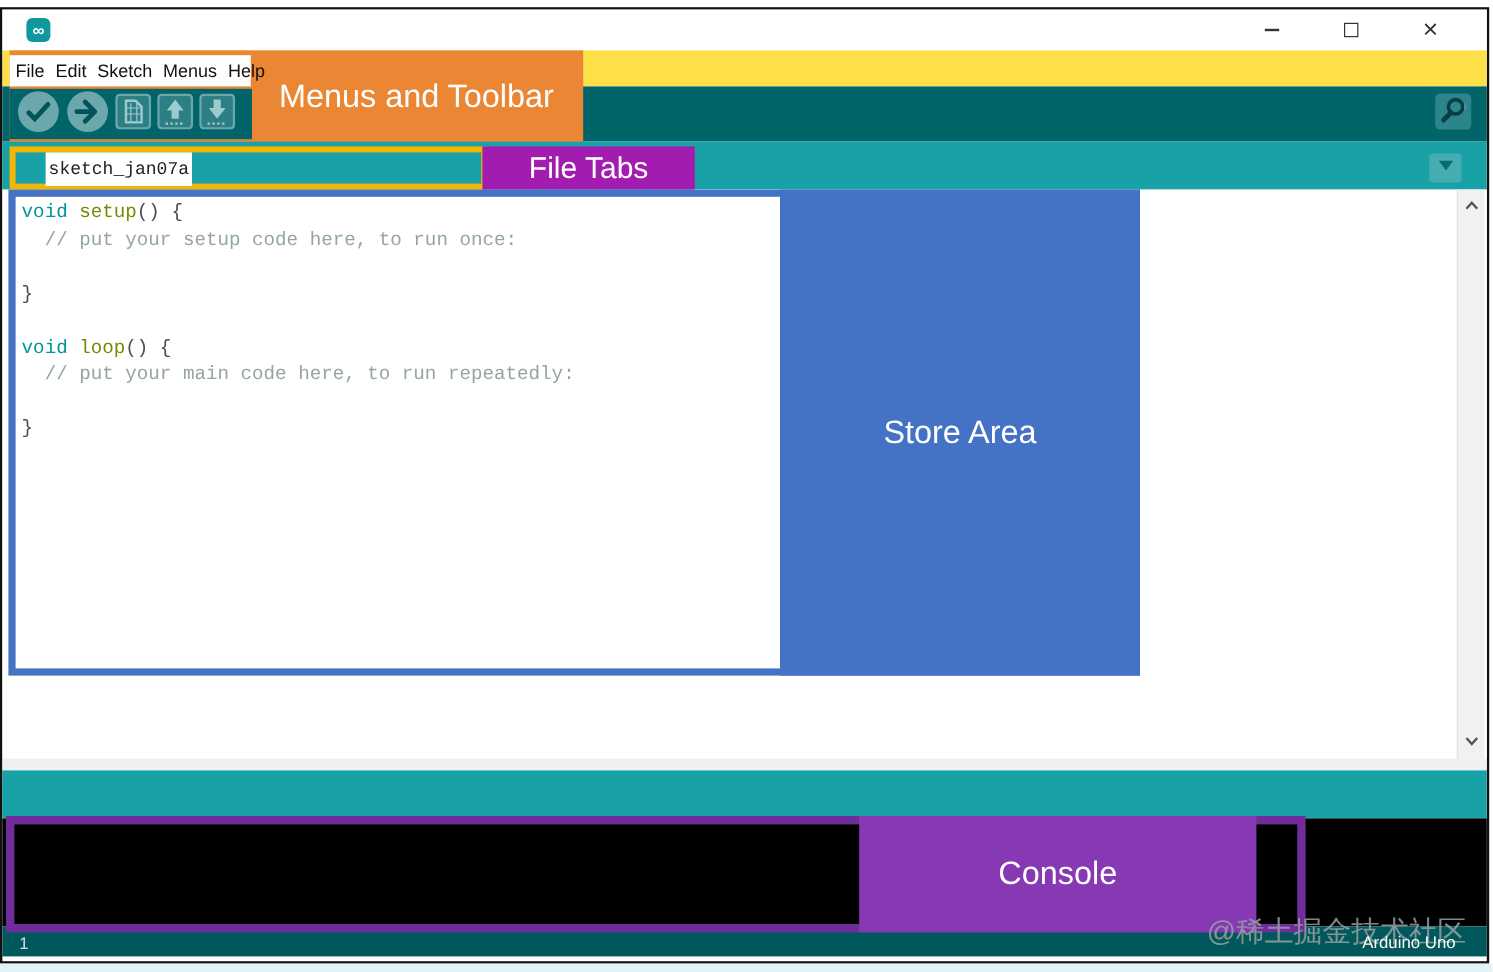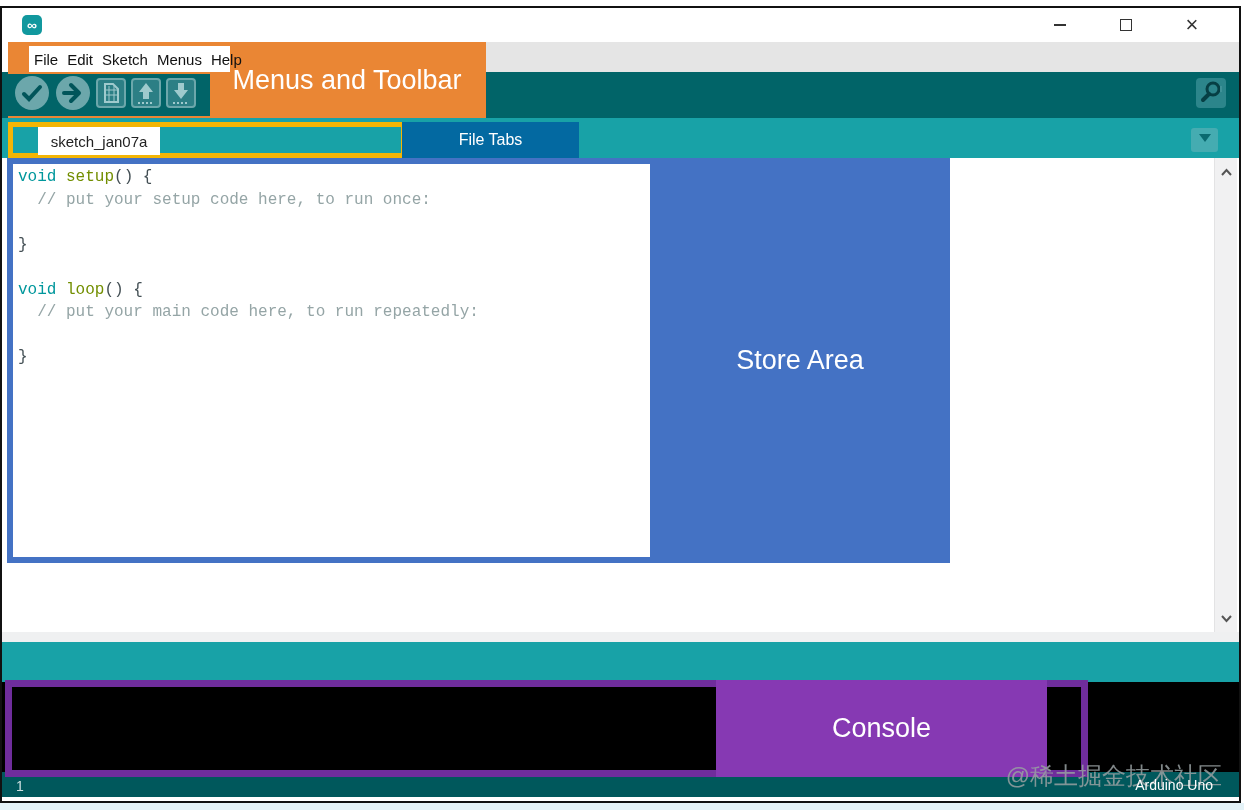--- a/index.html
+++ b/index.html
@@ -17,33 +17,33 @@
   .app-icon { width:20px; height:20px; border-radius:5px; background:#11989e; color:#fff;
               font-size:14px; font-weight:bold; display:flex; align-items:center; justify-content:center;
               margin:0 8px 0 10px; }
   .title-text { font-size:15px; color:#1a1a1a; }
   .win-controls { margin-left:auto; display:flex; align-items:center; gap:36px; padding-right:22px; }
   .wc { width:30px; height:26px; display:flex; align-items:center; justify-content:center; color:#333; }
   .wc-min { width:12px; border-top:2px solid #333; height:0; }
   .wc-max { width:12px; height:12px; border:1.6px solid #333; }
   .wc-close { font-size:22px; line-height:1; }
 
-  .menubar { height:30px; background:#e5e5e5; position:relative; flex:0 0 auto;margin-left:21px; }
+  .menubar { height:30px; background:#fde047; position:relative; flex:0 0 auto; }
   .menu-box { position:relative; z-index:7; margin-left:6px; margin-top:4px; width:201px; height:26px;
               background:#fff; display:flex; align-items:center; gap:9px; padding-left:5px; }
   .menu-item { font-size:15px; color:#111; }
 
   .toolbar { height:46px; background:#016468; position:relative; flex:0 0 auto; }
   .tb-icons { position:relative; z-index:7; margin-left:6px; margin-top:2px; width:202px; height:42px;
               background:#016468; display:flex; align-items:center; gap:5px; padding-left:6px; }
   .tb-btn { display:flex; align-items:center; justify-content:center; }
   .serial-btn { position:absolute; right:13px; top:6px; width:30px; height:30px; border-radius:4px;
                 background:#2c858b; display:flex; align-items:center; justify-content:center; }
 
-  .tabbar { height:40px; background:#18a2a7; position:relative; flex:0 0 auto; }
+  .tabbar { height:40px; background:#18a2a7; position:relative; flex:0 0 auto;font-family:Liberation Mono, monospace; }
   .tab { position:absolute; left:36px; top:9px; width:122px; height:28px; background:#ffffff;
          display:flex; align-items:center; justify-content:center; font-size:15px; color:#222; z-index:6; }
   .tab-dropdown { position:absolute; right:21px; top:10px; width:27px; height:24px; border-radius:3px;
                   background:#45acb1; display:flex; align-items:center; justify-content:center; }
 
   .editor { height:474px; background:#ffffff; position:relative; flex:0 0 auto; }
   .code { padding:8px 0 0 16px; font-family:"Liberation Mono", monospace; font-size:16px; }
   .code-line { height:22.5px; line-height:22.5px; white-space:pre; }
   .tk-kw { color:#00979c; }
   .tk-fn { color:#728e00; }
@@ -61,22 +61,22 @@
   .status-line { position:absolute; left:14px; top:6px; font-size:14px; color:#cfe0e1; }
   .status-board { position:absolute; right:26px; top:5px; font-size:14px; color:#ffffff; z-index:9; }
 
   
   .ann-orange { position:absolute; left:8px; top:42px; width:478px; height:76px; background:#ea8634; z-index:5; }
   .ann-orange-label { position:absolute; left:200px; right:0; top:0; bottom:0;
                       display:flex; align-items:center; justify-content:center;
                       color:#fff; font-size:27px; }
   .ann-yellow-border { position:absolute; left:8px; top:122px; width:398px; height:36px;
                        border:5px solid #f4b504; z-index:5; }
-  .ann-yellow-fill { position:absolute; left:402px; top:122px; width:177px; height:36px; background:#0369a1;
-                     display:flex; align-items:center; justify-content:center; color:#fff; font-size:16px; z-index:5; }
+  .ann-yellow-fill { position:absolute; left:402px; top:122px; width:177px; height:36px; background:#a21caf;
+                     display:flex; align-items:center; justify-content:center; color:#fff; font-size:25px; z-index:5; }
   .ann-blue-border { position:absolute; left:7px; top:158px; width:943px; height:405px;
                      border:6px solid #4472c4; z-index:5; }
   .ann-blue-fill { position:absolute; left:650px; top:158px; width:300px; height:405px; background:#4472c4;
                    display:flex; align-items:center; justify-content:center; color:#fff; font-size:27px; z-index:5; }
   .ann-purple-border { position:absolute; left:5px; top:680px; width:1083px; height:97px;
                        border:7px solid #6f2d9c; z-index:5; }
   .ann-purple-fill { position:absolute; left:716px; top:680px; width:331px; height:97px; background:#8639b3;
                      display:flex; align-items:center; justify-content:center; color:#fff; font-size:27px; z-index:5; }
 
   .watermark { position:absolute; right:22px; top:760px; z-index:8; font-size:24px;

